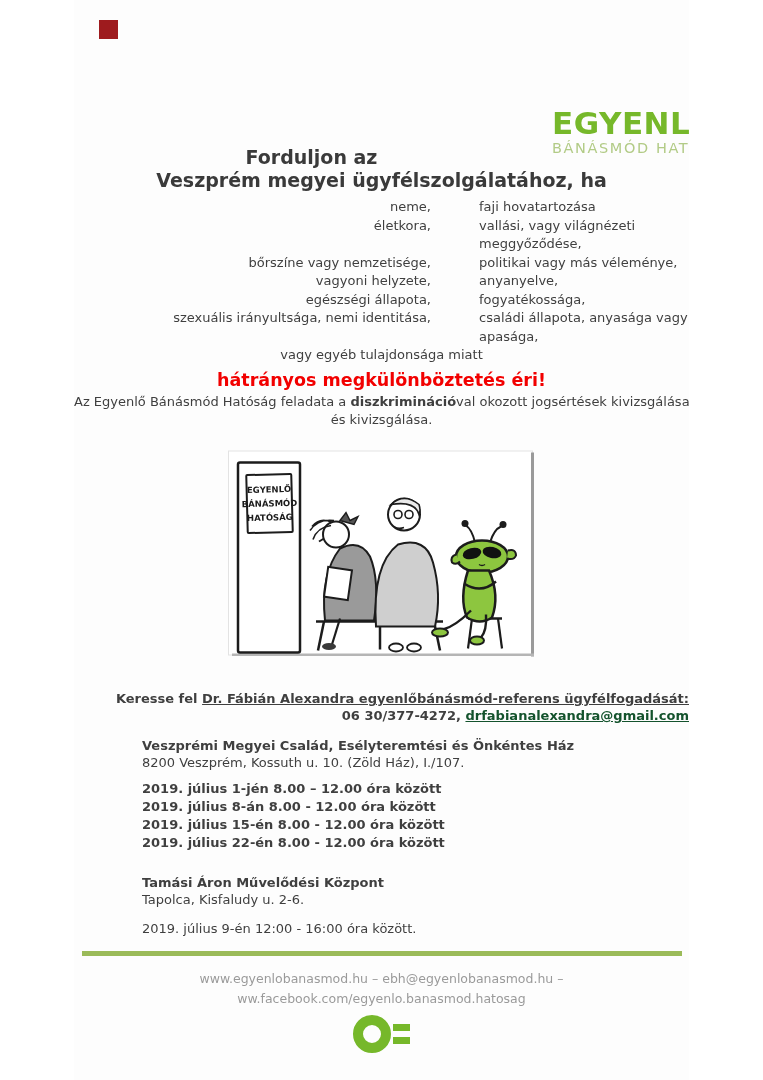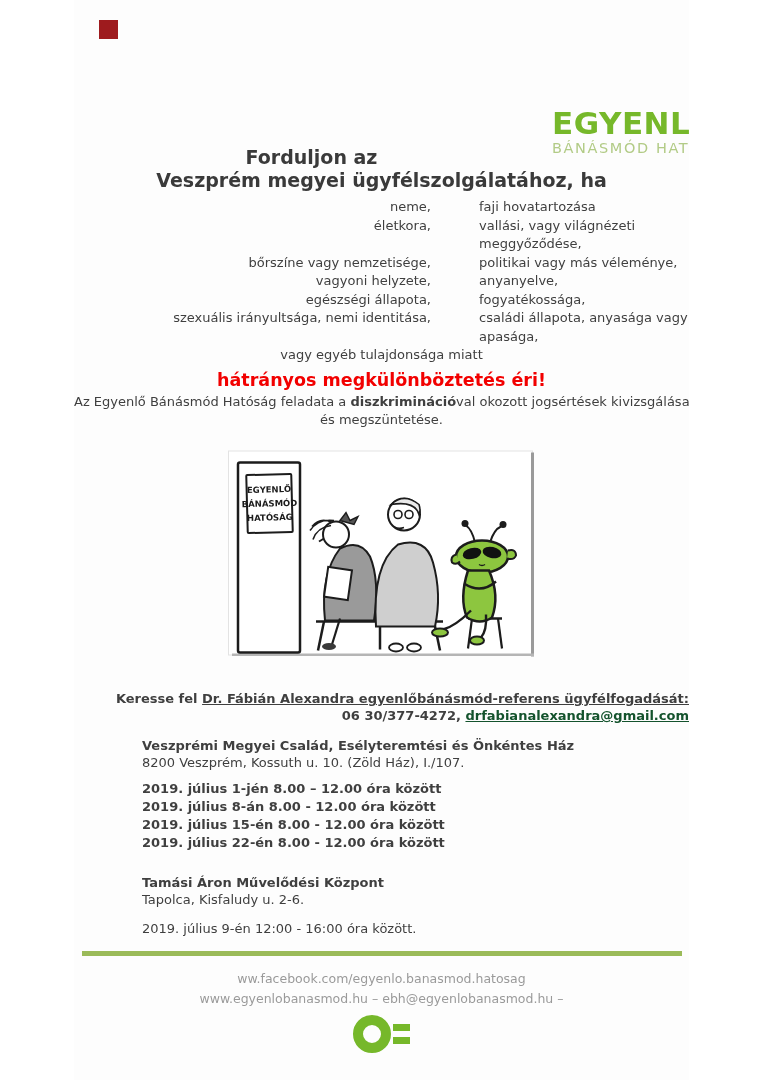--- a/index.html
+++ b/index.html
@@ -90,21 +90,21 @@
     <div class="gr">fogyatékossága,</div>
     <div class="gl">szexuális irányultsága, nemi identitása,</div>
     <div class="gr">családi állapota, anyasága vagy apasága,</div>
   </div>
   <div class="grounds-footer">vagy egyéb tulajdonsága miatt</div>
 
   <div class="alert">hátrányos megkülönböztetés éri!</div>
 
   <div class="mission">
     <span>Az Egyenlő Bánásmód Hatóság feladata a </span><b>diszkrimináció</b><span>val okozott jogsértések kivizsgálása</span><br>
-    <span>és megszüntetése.</span>
+    <span>és kivizsgálása.</span>
   </div>
 
   <div class="cartoon">
     <svg width="308" height="209" viewBox="0 0 308 208" xmlns="http://www.w3.org/2000/svg">
 
       <rect x="0.5" y="0.5" width="304" height="204" fill="#ffffff" stroke="#e3e3e3"></rect>
       <rect x="303" y="2" width="3" height="204" fill="#9a9a9a"></rect>
       <rect x="4" y="203" width="302" height="2.5" fill="#b5b5b5"></rect>
 
       <rect x="10" y="12" width="62" height="190" rx="2" fill="#ffffff" stroke="#1c1c1c" stroke-width="2.5"></rect>
@@ -194,22 +194,22 @@
       <div class="v-name">Tamási Áron Művelődési Központ</div>
       <div>Tapolca, Kisfaludy u. 2-6.</div>
       <div class="v2-date">2019. július 9-én 12:00 - 16:00 óra között.</div>
     </div>
   </div>
 
 
   <div class="green-rule"></div>
 
   <div class="footer">
+    <div>www.egyenlobanasmod.hu – ebh@egyenlobanasmod.hu –</div>
     <div>ww.facebook.com/egyenlo.banasmod.hatosag</div>
-    <div>www.egyenlobanasmod.hu – ebh@egyenlobanasmod.hu –</div>
   </div>
 
   <svg class="o-logo" width="62" height="46" viewBox="0 0 62 46" xmlns="http://www.w3.org/2000/svg">
     <circle cx="21" cy="23" r="14" fill="none" stroke="#76b82a" stroke-width="10"></circle>
     <rect x="42" y="13" width="17" height="7" fill="#76b82a"></rect>
     <rect x="42" y="26" width="17" height="7" fill="#76b82a"></rect>
   </svg>
 
 </div>
 

